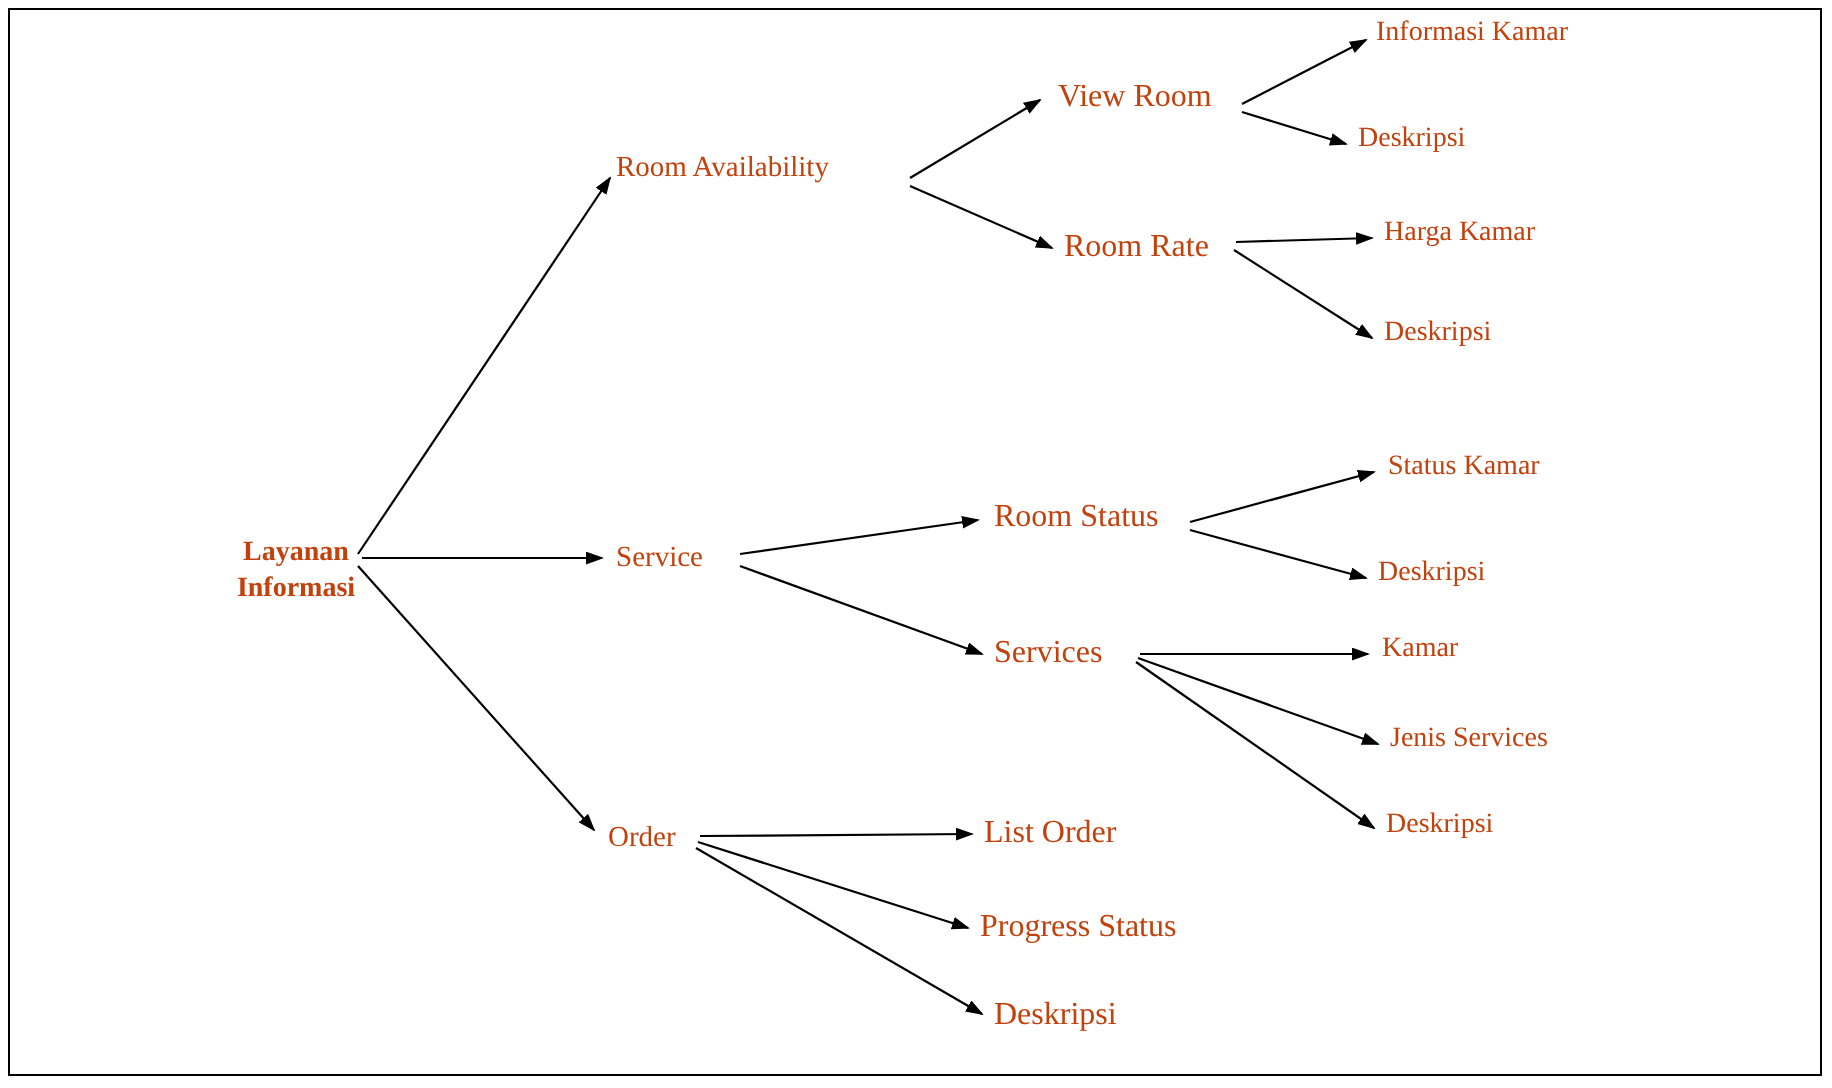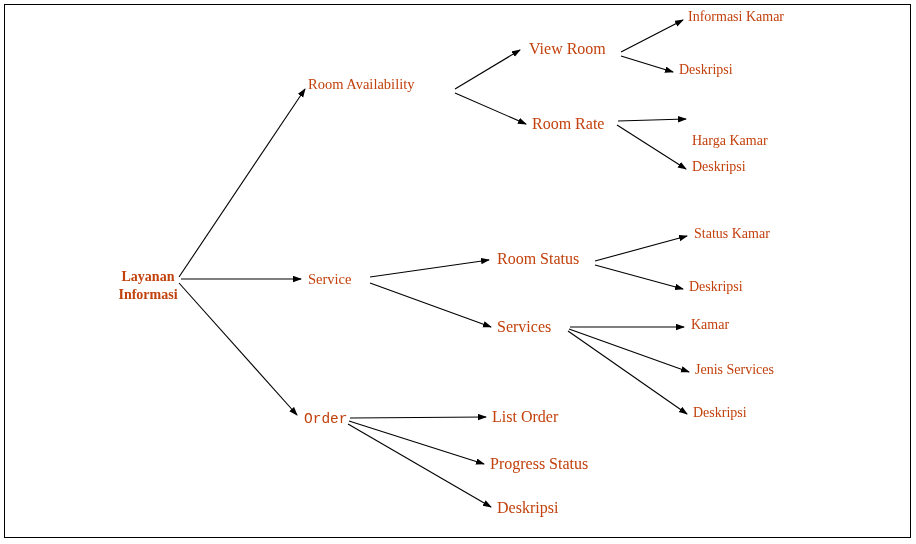--- a/index.html
+++ b/index.html
@@ -96,41 +96,41 @@
 
   <div class="node-label node-root" style="left:108px; top:263px; width:70px;">
     <span>Layanan</span>
     <span>Informasi</span>
   </div>
 
   <div class="node-label lvl1" style="left:303px; top:71px;">Room Availability</div>
 
   <div class="node-label lvl1" style="left:303px; top:266px;">Service</div>
 
-  <div class="node-label lvl1" style="left:299px; top:406px;font-family:Liberation Mono, monospace;">Order</div>
+  <div class="node-label lvl1" style="left:299px; top:406px;">Order</div>
 
   <div class="node-label lvl2" style="left:524px; top:35px;">View Room</div>
 
   <div class="node-label lvl2" style="left:527px; top:110px;">Room Rate</div>
 
   <div class="node-label lvl2" style="left:492px; top:245px;">Room Status</div>
 
   <div class="node-label lvl2" style="left:492px; top:313px;">Services</div>
 
   <div class="node-label lvl2" style="left:487px; top:403px;">List Order</div>
 
   <div class="node-label lvl2" style="left:485px; top:450px;">Progress Status</div>
 
   <div class="node-label lvl2" style="left:492px; top:494px;">Deskripsi</div>
 
   <div class="node-label lvl3" style="left:683px; top:4px;">Informasi Kamar</div>
 
   <div class="node-label lvl3" style="left:674px; top:57px;">Deskripsi</div>
 
-  <div class="node-label lvl3" style="left:687px; top:104px;margin-top:24px;">Harga Kamar</div>
+  <div class="node-label lvl3" style="left:687px; top:104px;">Harga Kamar</div>
 
   <div class="node-label lvl3" style="left:687px; top:154px;">Deskripsi</div>
 
   <div class="node-label lvl3" style="left:689px; top:221px;">Status Kamar</div>
 
   <div class="node-label lvl3" style="left:684px; top:274px;">Deskripsi</div>
 
   <div class="node-label lvl3" style="left:686px; top:312px;">Kamar</div>
 
   <div class="node-label lvl3" style="left:690px; top:357px;">Jenis Services</div>

